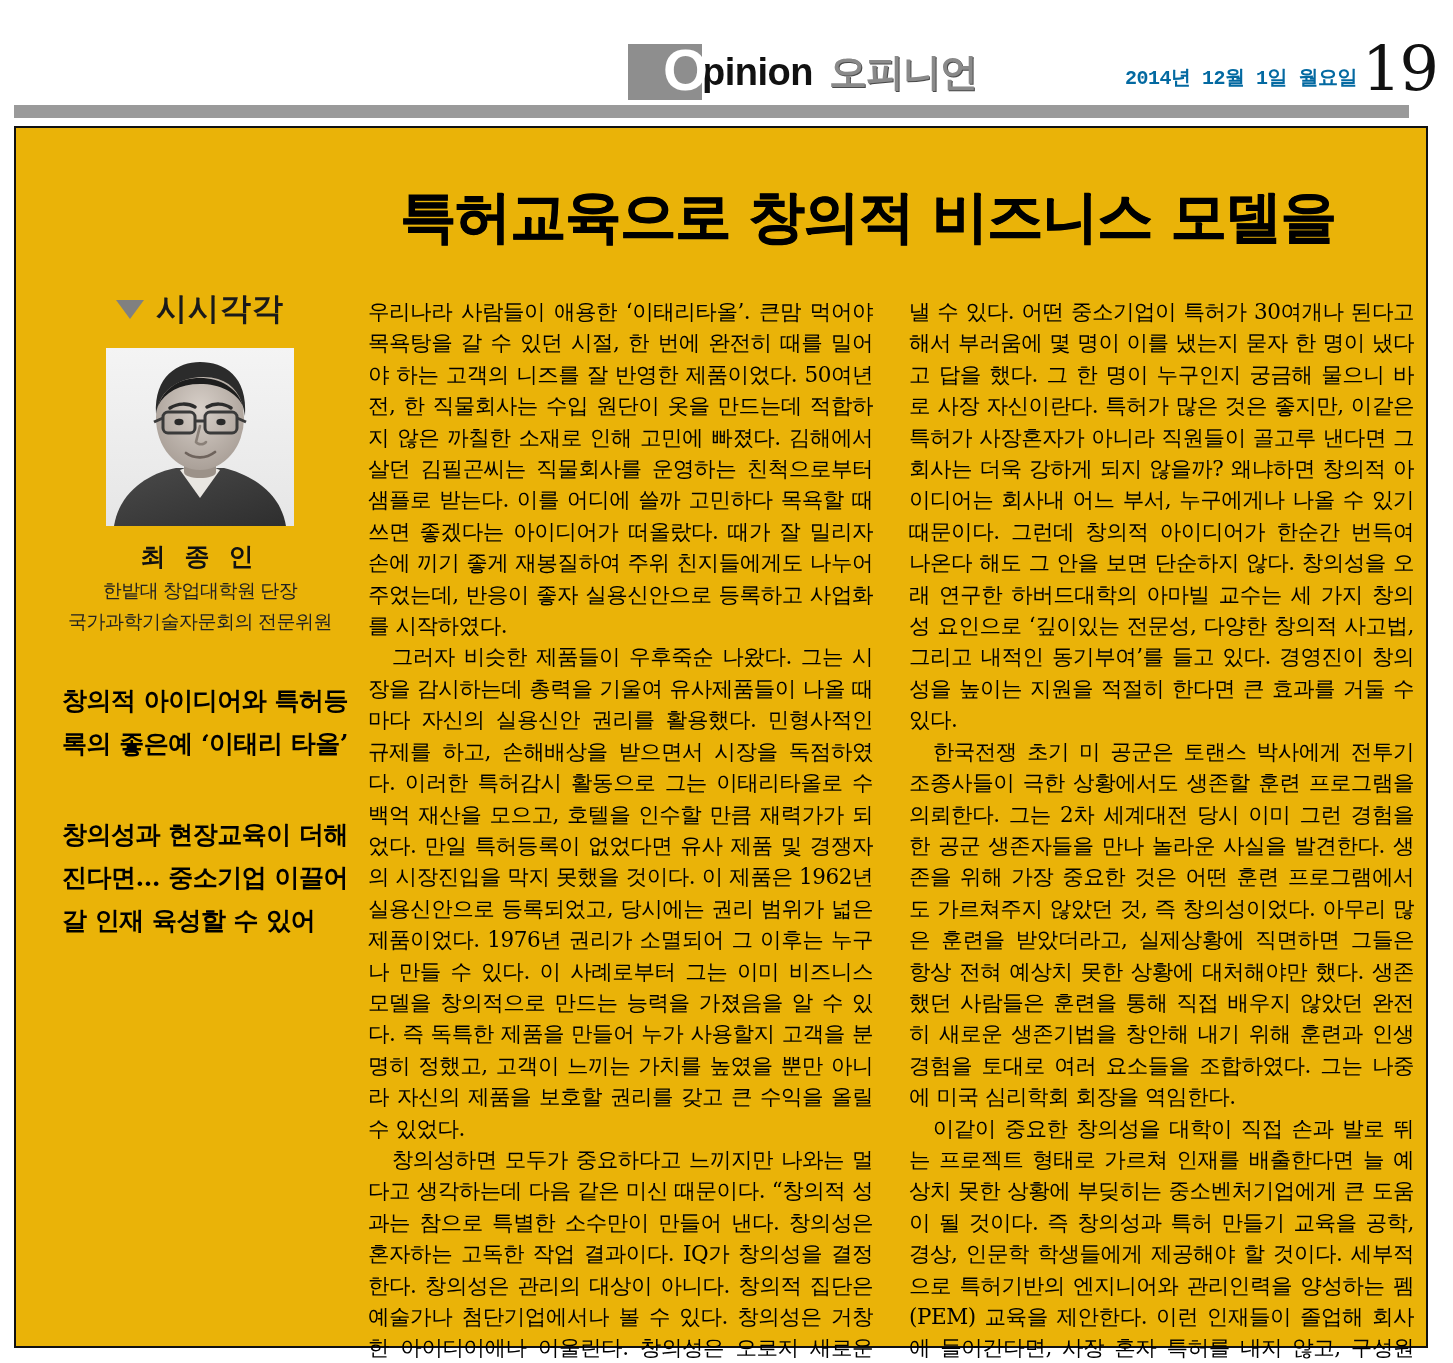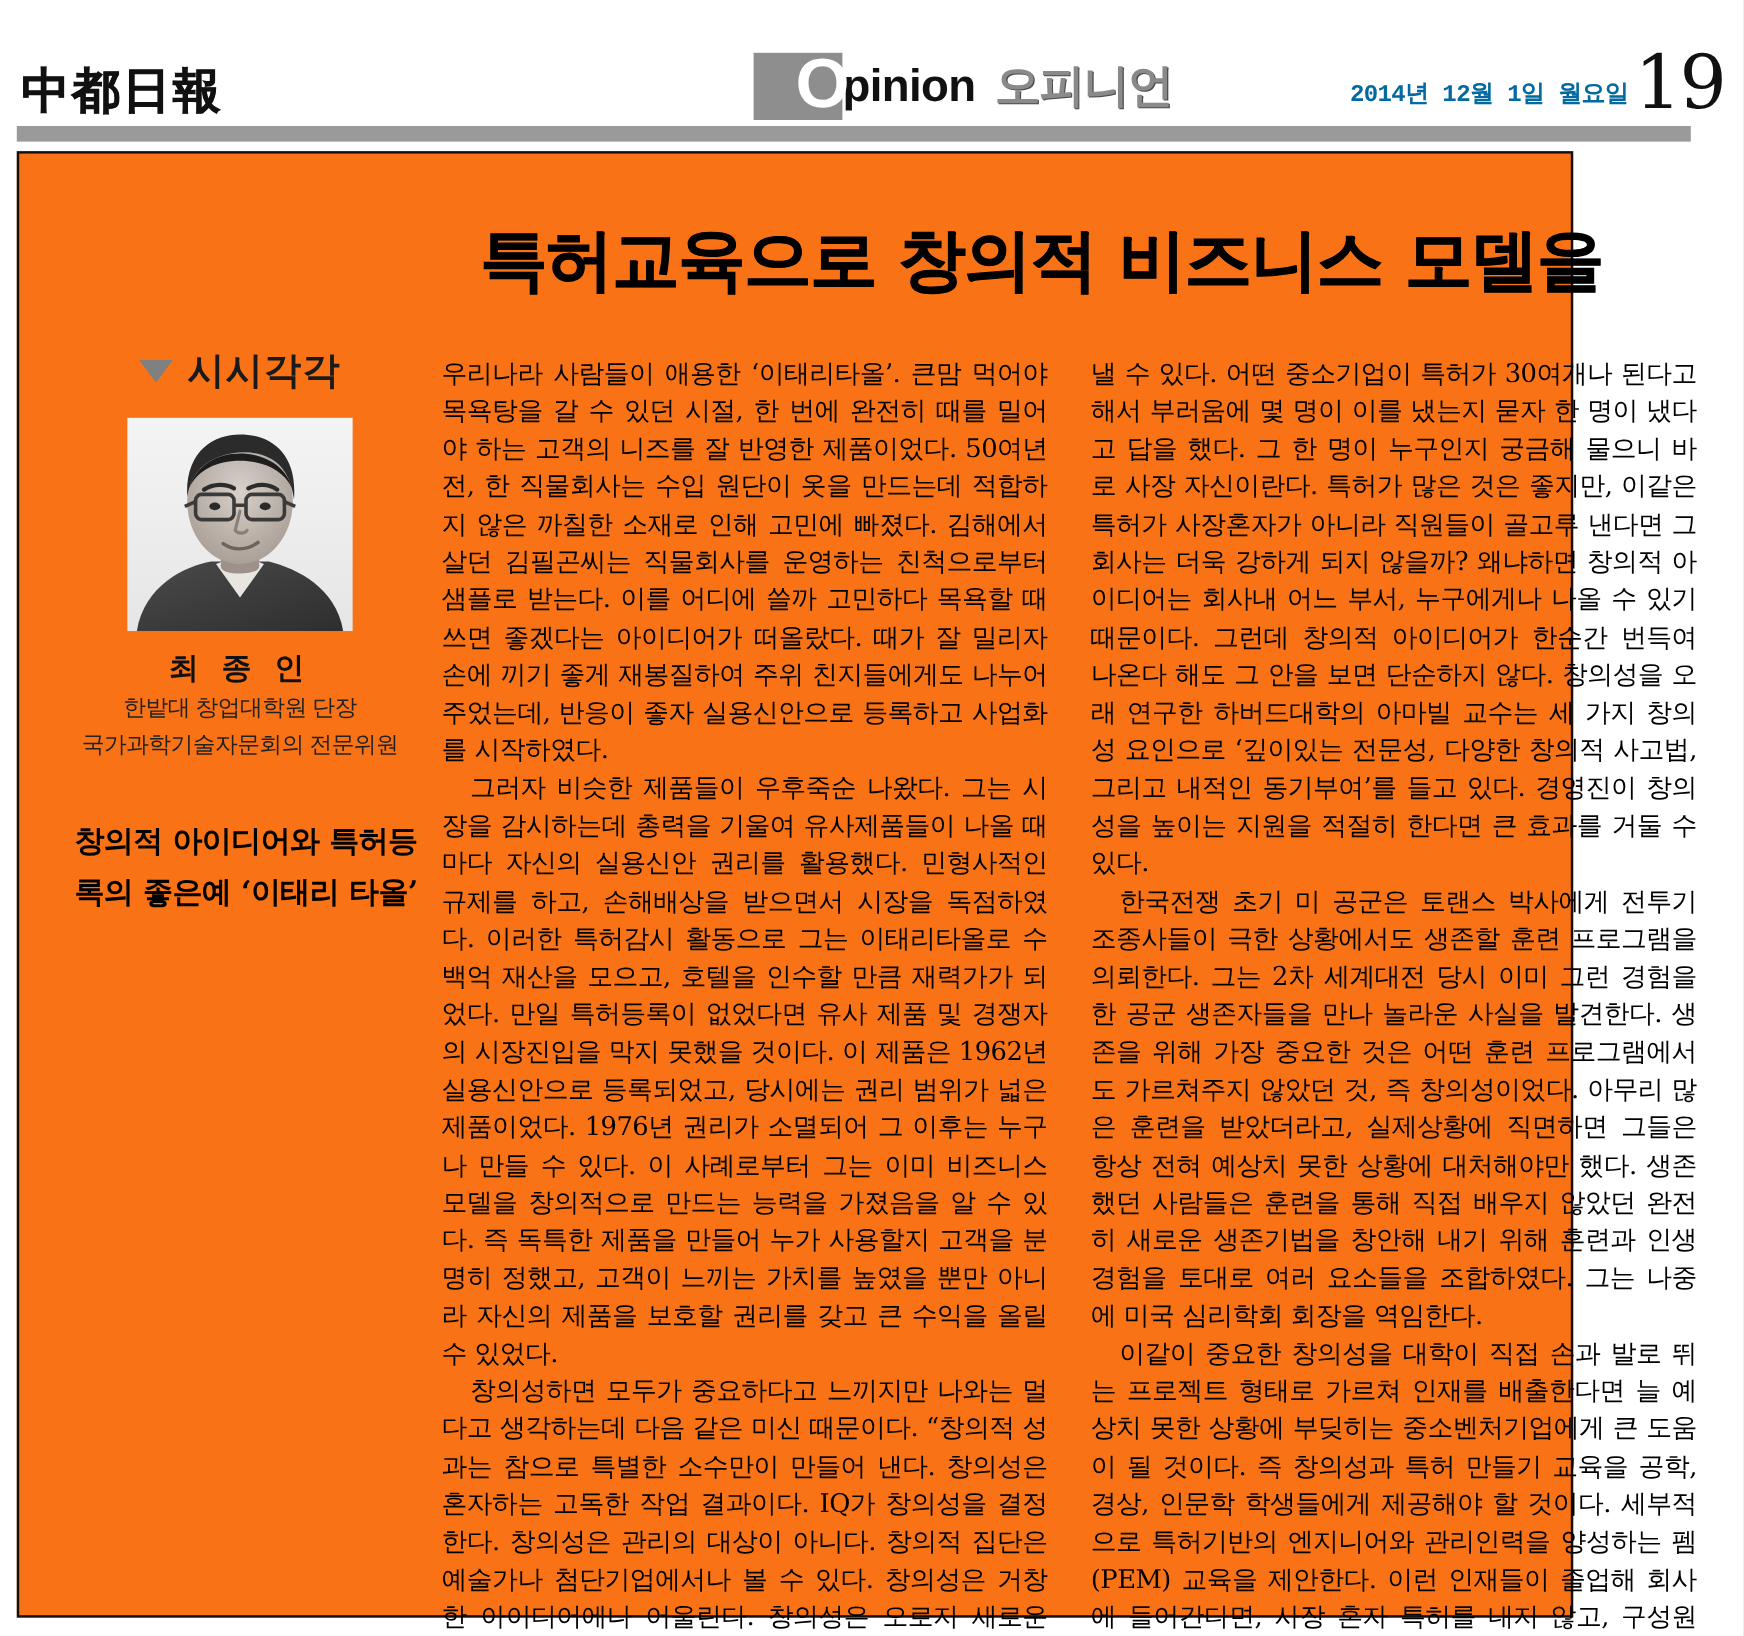--- a/index.html
+++ b/index.html
@@ -107,25 +107,25 @@
     width: 1395px;
     height: 13px;
     background: #9a9a9a;
   }
 
   
   .page-frame {
     position: absolute;
     left: 14px;
     top: 126px;
-    width: 1297px;
+    width: 1414px;
     height: 1222px;
     border: 2px solid #111;
     box-sizing: border-box;
-    background: #f97316;
+    background: #eab308;
   }
 
   
   .headline {
     position: absolute;
     left: 352px;
     top: 52px;
     width: 1000px;
     text-align: center;
     font-family: "DejaVu Serif", "Liberation Serif", serif;
@@ -228,21 +228,20 @@
     margin: 0;
     text-indent: 1.1em;
   }
   .col p.noindent { text-indent: 0; }
 </style>
 </head>
 <body>
 
 <div class="masthead">
 
-  <div class="masthead-logo">中都日報</div>
 
   <div class="section-head">
     <div class="o-block">
       <span class="o-letter">O</span>
     </div>
     <span class="section-en">pinion</span>
     <span class="section-ko">오피니언</span>
   </div>
 
   <div class="dateline">2014년 12월 1일 월요일</div>
@@ -307,20 +306,21 @@
 
         <path d="M80 105 C88 111 100 111 109 104" stroke="#6e635c" stroke-width="2.8" fill="none" stroke-linecap="round"></path>
       </svg>
     </div>
 
     <div class="byline-name">최 종 인</div>
     <div class="byline-role">한밭대 창업대학원 단장</div>
     <div class="byline-role">국가과학기술자문회의 전문위원</div>
 
     <div class="pullquote">창의적 아이디어와 특허등록의 좋은예 ‘이태리 타올’</div>
+    <div class="pullquote second">창의성과 현장교육이 더해진다면… 중소기업 이끌어 갈 인재 육성할 수 있어</div>
   </div>
 
   <div class="columns">
 
     <div class="col">
       <p class="noindent">우리나라 사람들이 애용한 ‘이태리타올’. 큰맘 먹어야 목욕탕을 갈 수 있던 시절, 한 번에 완전히 때를 밀어야 하는 고객의 니즈를 잘 반영한 제품이었다. 50여년전, 한 직물회사는 수입 원단이 옷을 만드는데 적합하지 않은 까칠한 소재로 인해 고민에 빠졌다. 김해에서 살던 김필곤씨는 직물회사를 운영하는 친척으로부터 샘플로 받는다. 이를 어디에 쓸까 고민하다 목욕할 때 쓰면 좋겠다는 아이디어가 떠올랐다. 때가 잘 밀리자 손에 끼기 좋게 재봉질하여 주위 친지들에게도 나누어 주었는데, 반응이 좋자 실용신안으로 등록하고 사업화를 시작하였다.</p>
       <p>그러자 비슷한 제품들이 우후죽순 나왔다. 그는 시장을 감시하는데 총력을 기울여 유사제품들이 나올 때마다 자신의 실용신안 권리를 활용했다. 민형사적인 규제를 하고, 손해배상을 받으면서 시장을 독점하였다. 이러한 특허감시 활동으로 그는 이태리타올로 수백억 재산을 모으고, 호텔을 인수할 만큼 재력가가 되었다. 만일 특허등록이 없었다면 유사 제품 및 경쟁자의 시장진입을 막지 못했을 것이다. 이 제품은 1962년 실용신안으로 등록되었고, 당시에는 권리 범위가 넓은 제품이었다. 1976년 권리가 소멸되어 그 이후는 누구나 만들 수 있다. 이 사례로부터 그는 이미 비즈니스 모델을 창의적으로 만드는 능력을 가졌음을 알 수 있다. 즉 독특한 제품을 만들어 누가 사용할지 고객을 분명히 정했고, 고객이 느끼는 가치를 높였을 뿐만 아니라 자신의 제품을 보호할 권리를 갖고 큰 수익을 올릴 수 있었다.</p>
       <p>창의성하면 모두가 중요하다고 느끼지만 나와는 멀다고 생각하는데 다음 같은 미신 때문이다. “창의적 성과는 참으로 특별한 소수만이 만들어 낸다. 창의성은 혼자하는 고독한 작업 결과이다. IQ가 창의성을 결정한다. 창의성은 관리의 대상이 아니다. 창의적 집단은 예술가나 첨단기업에서나 볼 수 있다. 창의성은 거창한 아이디어에나 어울린다. 창의성은 오로지 새로운 아이디어를 만들어 내는 것이다.”</p>
 
     </div>

